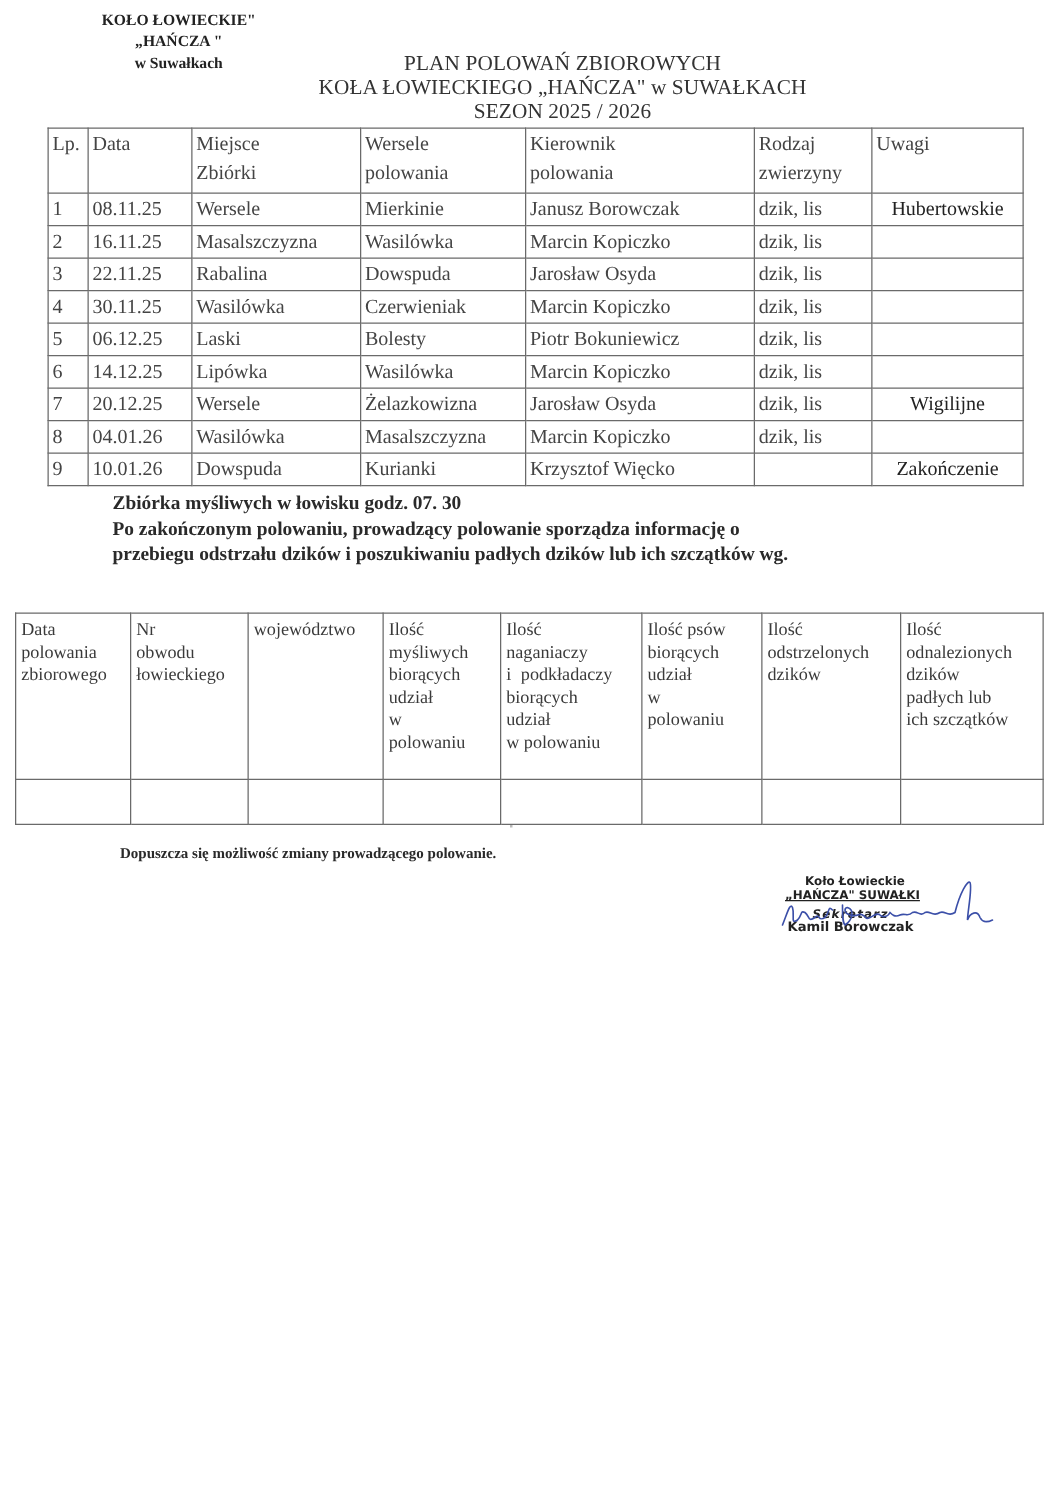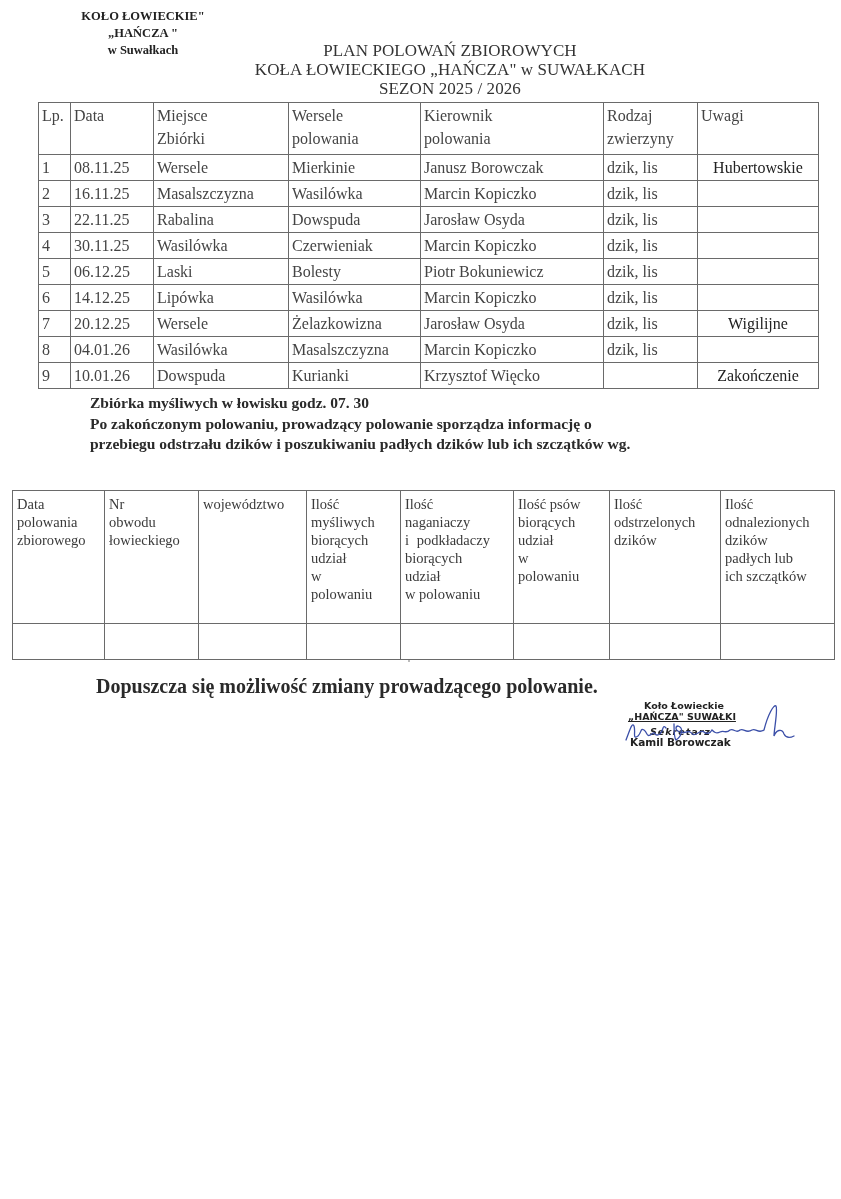--- a/index.html
+++ b/index.html
@@ -18,21 +18,21 @@
   #plan tr.head td { height: 50px; line-height: 23px; padding-top: 1px; }
   #plan tr.row td { height: 25px; line-height: 25px; }
   #plan td.uw { color: #222; text-align: center; }
   .notes { left: 90px; top: 393px; width: 700px; font-weight: bold; font-size: 15.5px;
            line-height: 20.5px; color: #2a2a2a; }
   .notes .j { text-align: justify; text-align-last: left; }
   #report { left: 12px; top: 490px; width: 822px; table-layout: fixed; }
   #report tr.head td { height: 128px; font-size: 14.5px; line-height: 18px; padding: 4px 3px 0 4px;
                        white-space: normal; color: #3a3a3a; }
   #report tr.empty td { height: 35px; }
-  .allow { left: 96px; top: 675px; font-weight: bold; font-size: 20px; color: #2a2a2a; white-space: nowrap; }
+  .allow { left: 96px; top: 675px; font-weight: bold; font-size: 12px; color: #2a2a2a; white-space: nowrap; }
   .stamp { left: 620px; top: 700px; width: 190px; font-family: "DejaVu Sans", sans-serif;
            font-weight: bold; font-size: 9.5px; line-height: 11px; color: #222; }
   .stamp .l1 { padding-left: 24px; }
   .stamp .l2 { padding-left: 8px; text-decoration: underline; }
   .stamp .l3 { padding-left: 30px; font-style: italic; letter-spacing: 1px; margin-top: 4px; }
   .stamp .l4 { padding-left: 10px; font-size: 10.5px; }
   .sig { left: 618px; top: 700px; width: 180px; height: 50px; }
   .dot { left: 408px; top: 660px; width: 2px; height: 2px; background: #bbb; }
 </style>
 </head>

